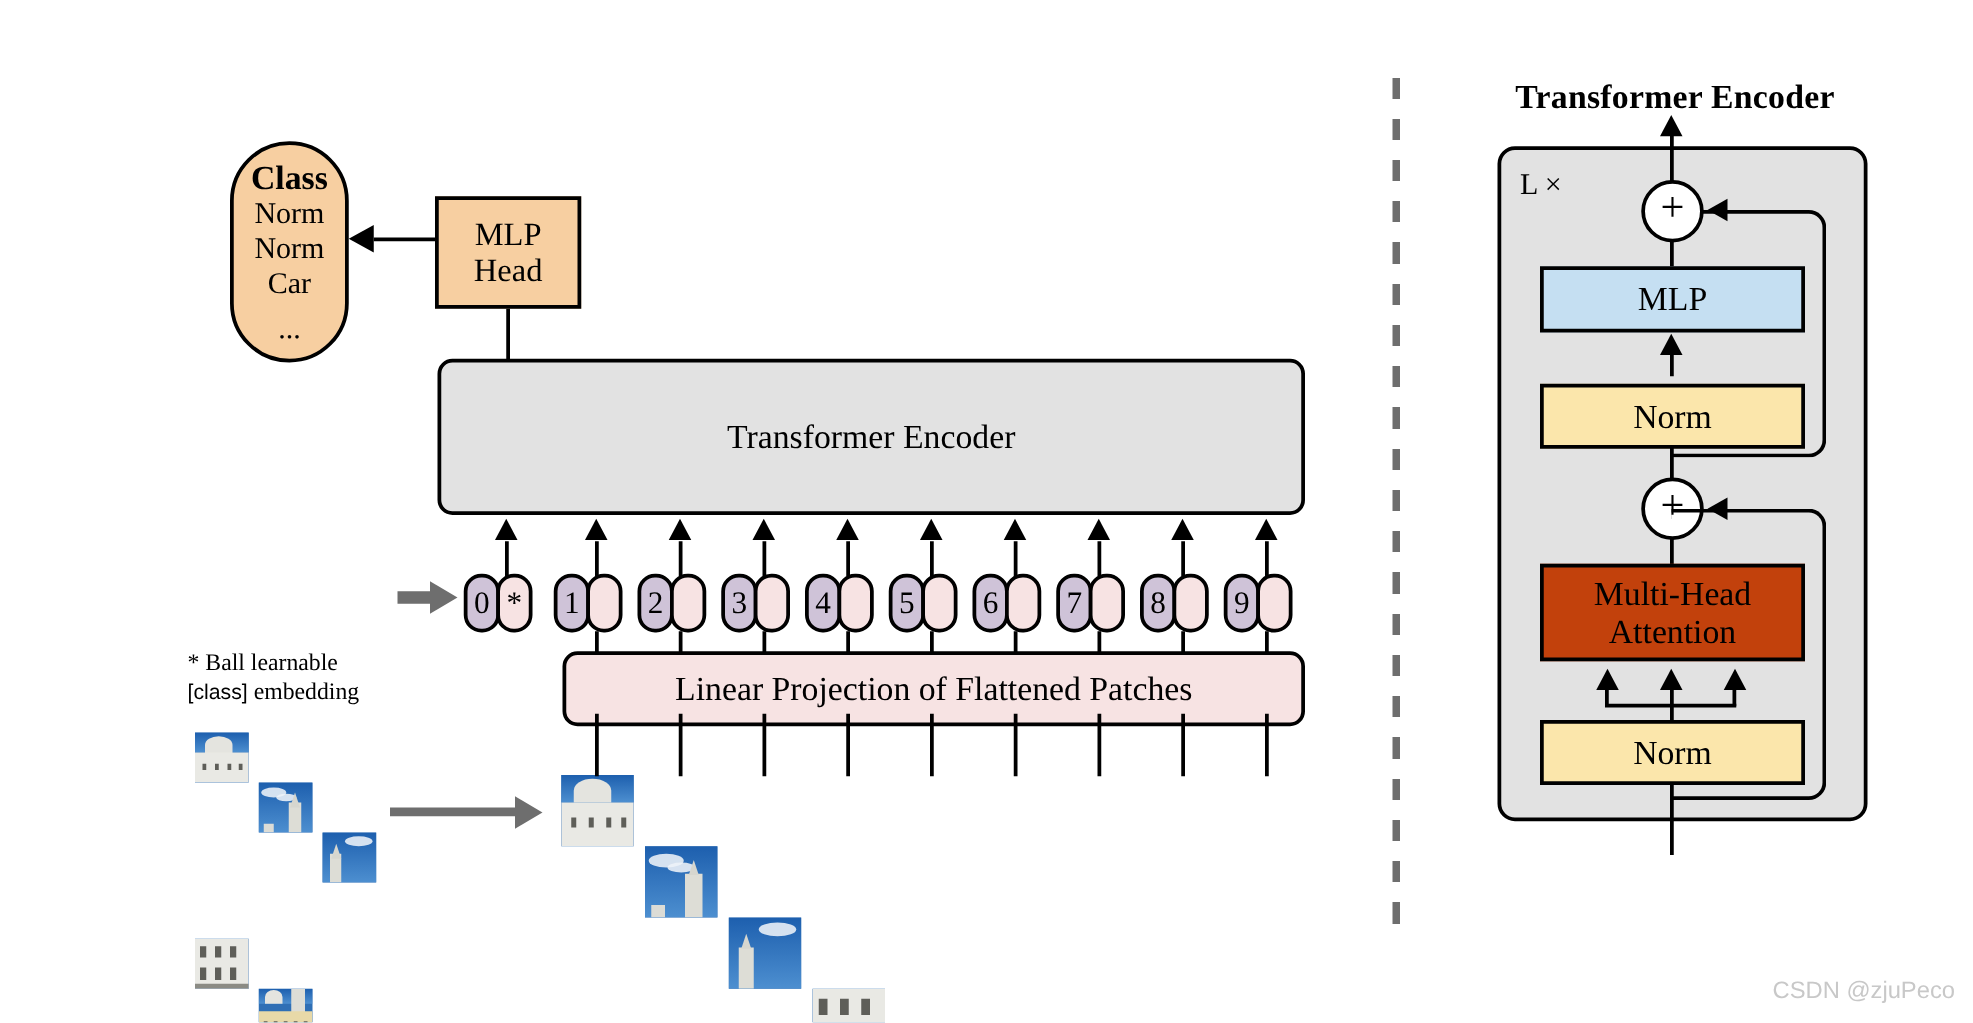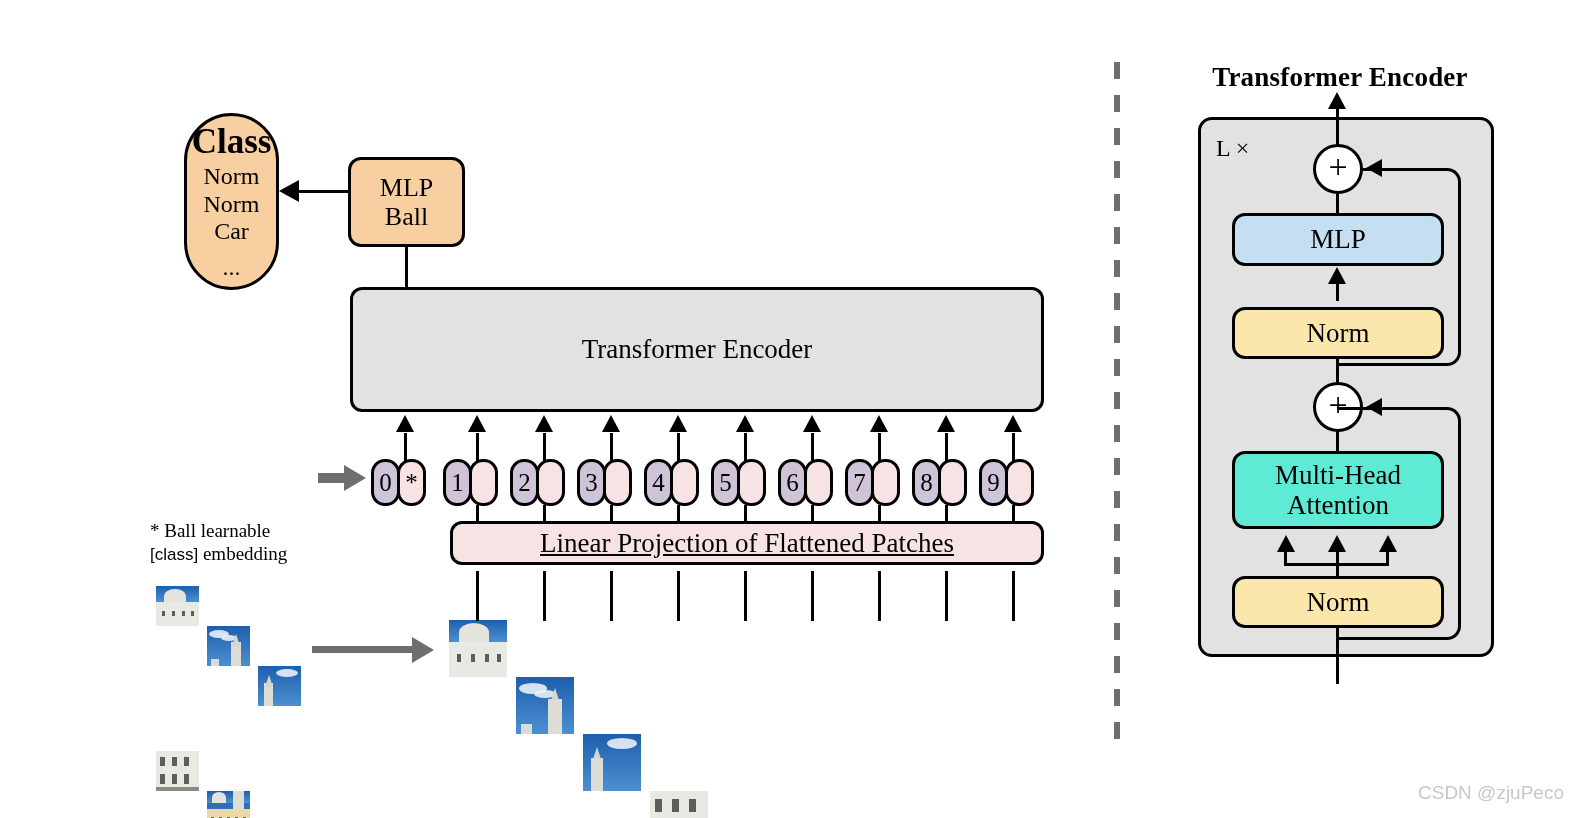--- a/index.html
+++ b/index.html
@@ -37,40 +37,40 @@
     align-items: center;
     justify-content: center;
     text-align: center;
     line-height: 1.12;
   }
   .box-peach   { background: #f7cfa1; }
   .box-gray    { background: #e2e2e2; }
   .box-pink    { background: #f7e3e3; }
   .box-blue    { background: #c5dff2; }
   .box-yellow  { background: #fbe6ab; }
-  .box-green   { background: #5eead4; text-align: right; }
-
-  .r10 { border-radius: 13px; }
+  .box-green   { background: #c2410c; text-align: right; }
+
+  .r10 { border-radius: 0; }
   .r12 { border-radius: 12px; }
   .r14 { border-radius: 14px; }
 
   
   .capsule {
     box-sizing: border-box;
     border: 3px solid #000;
     border-radius: 60px;
     background: #f7cfa1;
     display: flex;
     flex-direction: column;
     align-items: center;
     justify-content: center;
   }
   .capsule .cls-title {
     font-weight: bold;
-    font-size: 35px;
+    font-size: 27px;
     line-height: 1.15;
   }
   .capsule .cls-item {
     font-size: 24px;
     line-height: 1.16;
   }
   .capsule .cls-dots {
     font-size: 24px;
     line-height: 1.1;
     padding-top: 8px;
@@ -238,41 +238,41 @@
     <div class="cls-item">Norm</div>
     <div class="cls-item">Car</div>
     <div class="cls-dots">...</div>
   </div>
 
   <div class="abs hline" style="left:299px; top:190px; width:50px;"></div>
   <div class="abs arrow-left" style="left:279px; top:180px;"></div>
 
   <div class="abs box box-peach r10" style="left:348px; top:157px; width:117px; height:90px; flex-direction:column; font-size:26px;">
     <span>MLP</span>
-    <span>Ball</span>
+    <span>Head</span>
   </div>
 
   <div class="abs vline" style="left:405px; top:247px; height:42px;"></div>
 
   <div class="abs box box-gray r12" style="left:350px; top:287px; width:694px; height:125px; font-size:27px;">
     <span>Transformer Encoder</span>
   </div>
 
 
   <div class="abs lbl-note" style="left:150px; top:519px; width:190px;">
     <div>* Ball learnable</div>
     <div>
       <span class="mono">[class]</span><span> embedding</span>
     </div>
   </div>
 
   <div class="abs g-line" style="left:318px; top:473px; width:26px; height:10px;"></div>
   <div class="abs g-arrow-head" style="left:344px; top:465px;"></div>
 
-  <div class="abs box box-pink r12" style="left:450px; top:521px; width:594px; height:44px; font-size:27px;text-decoration:underline;">
+  <div class="abs box box-pink r12" style="left:450px; top:521px; width:594px; height:60px; font-size:27px;">
     <span>Linear Projection of Flattened Patches</span>
   </div>
 
   <div class="abs" style="left:156px; top:586px; width:145px; height:130px;">
 
     <div class="patch abs" style="left:0px; top:0px; width:43px; height:40px;">
       <div class="sky" style="height:16px;"></div>
       <div class="dome" style="left:8px; top:3px; width:22px; height:14px;"></div>
       <div class="bldg-w bldg" style="left:0; top:16px; width:43px; height:24px;"></div>
       <div class="win" style="left:6px; top:25px; width:3px; height:5px;"></div>

